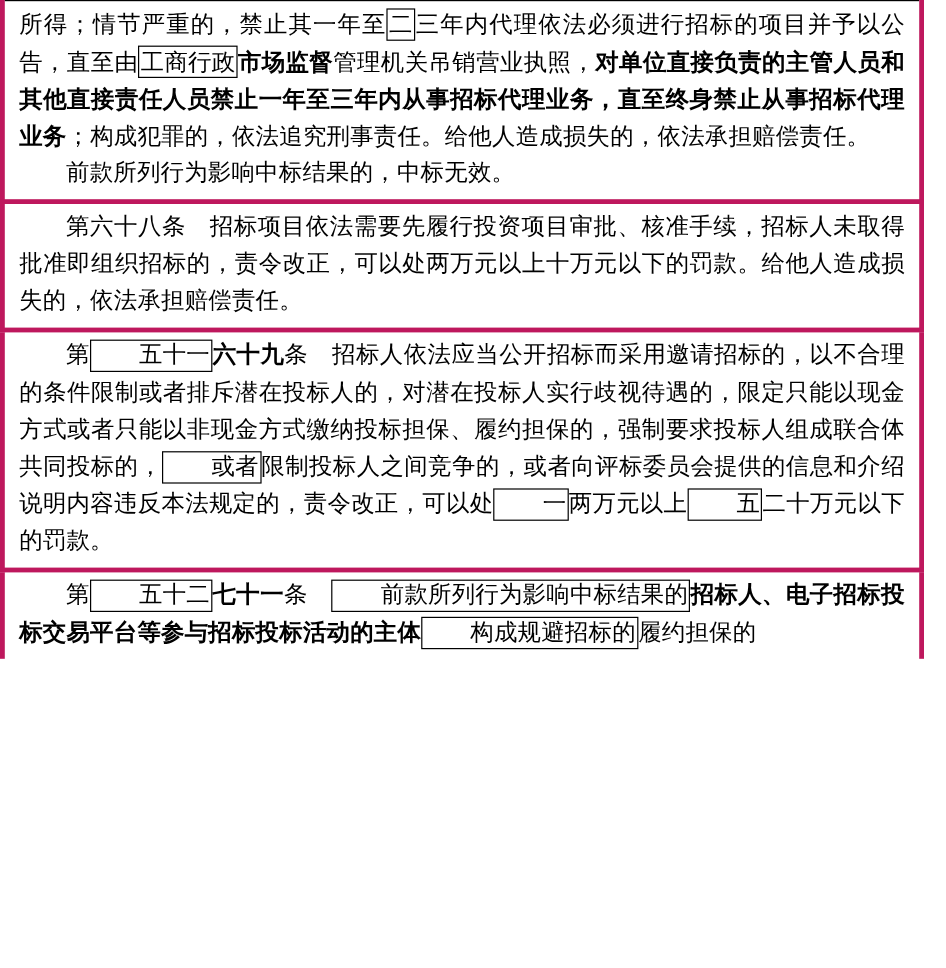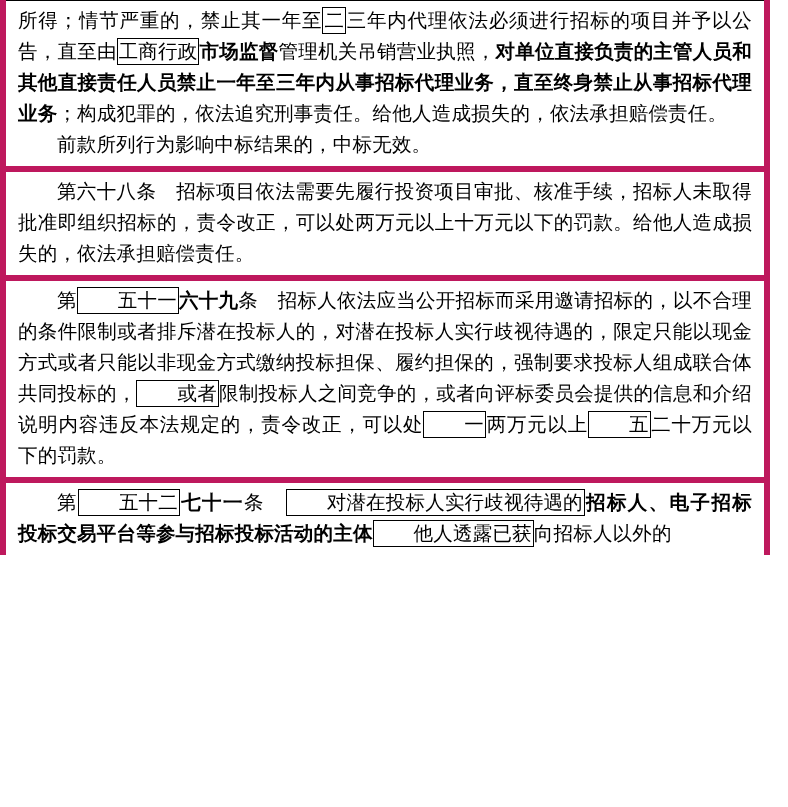--- a/index.html
+++ b/index.html
@@ -20,21 +20,21 @@
     position: relative;
     box-sizing: border-box;
   }
   .doc-table {
     width: 770px;
     margin: 0 auto;
     border-collapse: collapse;
     table-layout: fixed;
   }
   .doc-table td {
-    border: 6px solid #be185d;
+    border: 4px solid #be185d;
     padding: 4px 12px 6px 12px;
     vertical-align: top;
   }
   .para {
     font-size: 19.5px;
     line-height: 31px;
     text-align: justify;
     text-justify: inter-ideograph;
     letter-spacing: 0.2px;
     white-space: pre-wrap;
@@ -85,19 +85,19 @@
 
       <tr>
         <td>
           <div class="para indent"><span class="seg">第</span><span class="boxed">五十一</span><span class="bold">六十九</span><span class="seg">条　招标人依法应当公开招标而采用邀请招标的，以不合理的条件限制或者排斥潜在投标人的，对潜在投标人实行歧视待遇的，限定只能以现金方式或者只能以非现金方式缴纳投标担保、履约担保的，强制要求投标人组成联合体共同投标的，</span><span class="boxed">或者</span><span class="seg">限制投标人之间竞争的，或者向评标委员会提供的信息和介绍说明内容违反本法规定的，责令改正，可以处</span><span class="boxed">一</span><span class="seg">两万元以上</span><span class="boxed">五</span><span class="seg">二十万元以下的罚款。</span></div>
         </td>
       </tr>
 
 
       <tr>
         <td class="last-cell">
-          <div class="para indent"><span class="seg">第</span><span class="boxed">五十二</span><span class="bold">七十一</span><span class="seg">条　</span><span class="boxed">对潜在投标人实行歧视待遇的</span><span class="bold">招标人、电子招标投标交易平台等参与招标投标活动的主体</span><span class="boxed">他人透露已获</span><span class="seg">向招标人以外的</span></div>
+          <div class="para indent"><span class="seg">第</span><span class="boxed">五十二</span><span class="bold">七十一</span><span class="seg">条　</span><span class="boxed">前款所列行为影响中标结果的</span><span class="bold">招标人、电子招标投标交易平台等参与招标投标活动的主体</span><span class="boxed">构成规避招标的</span><span class="seg">履约担保的</span></div>
         </td>
       </tr>
 
     </tbody>
   </table>
 </div>
 
 </body></html>

